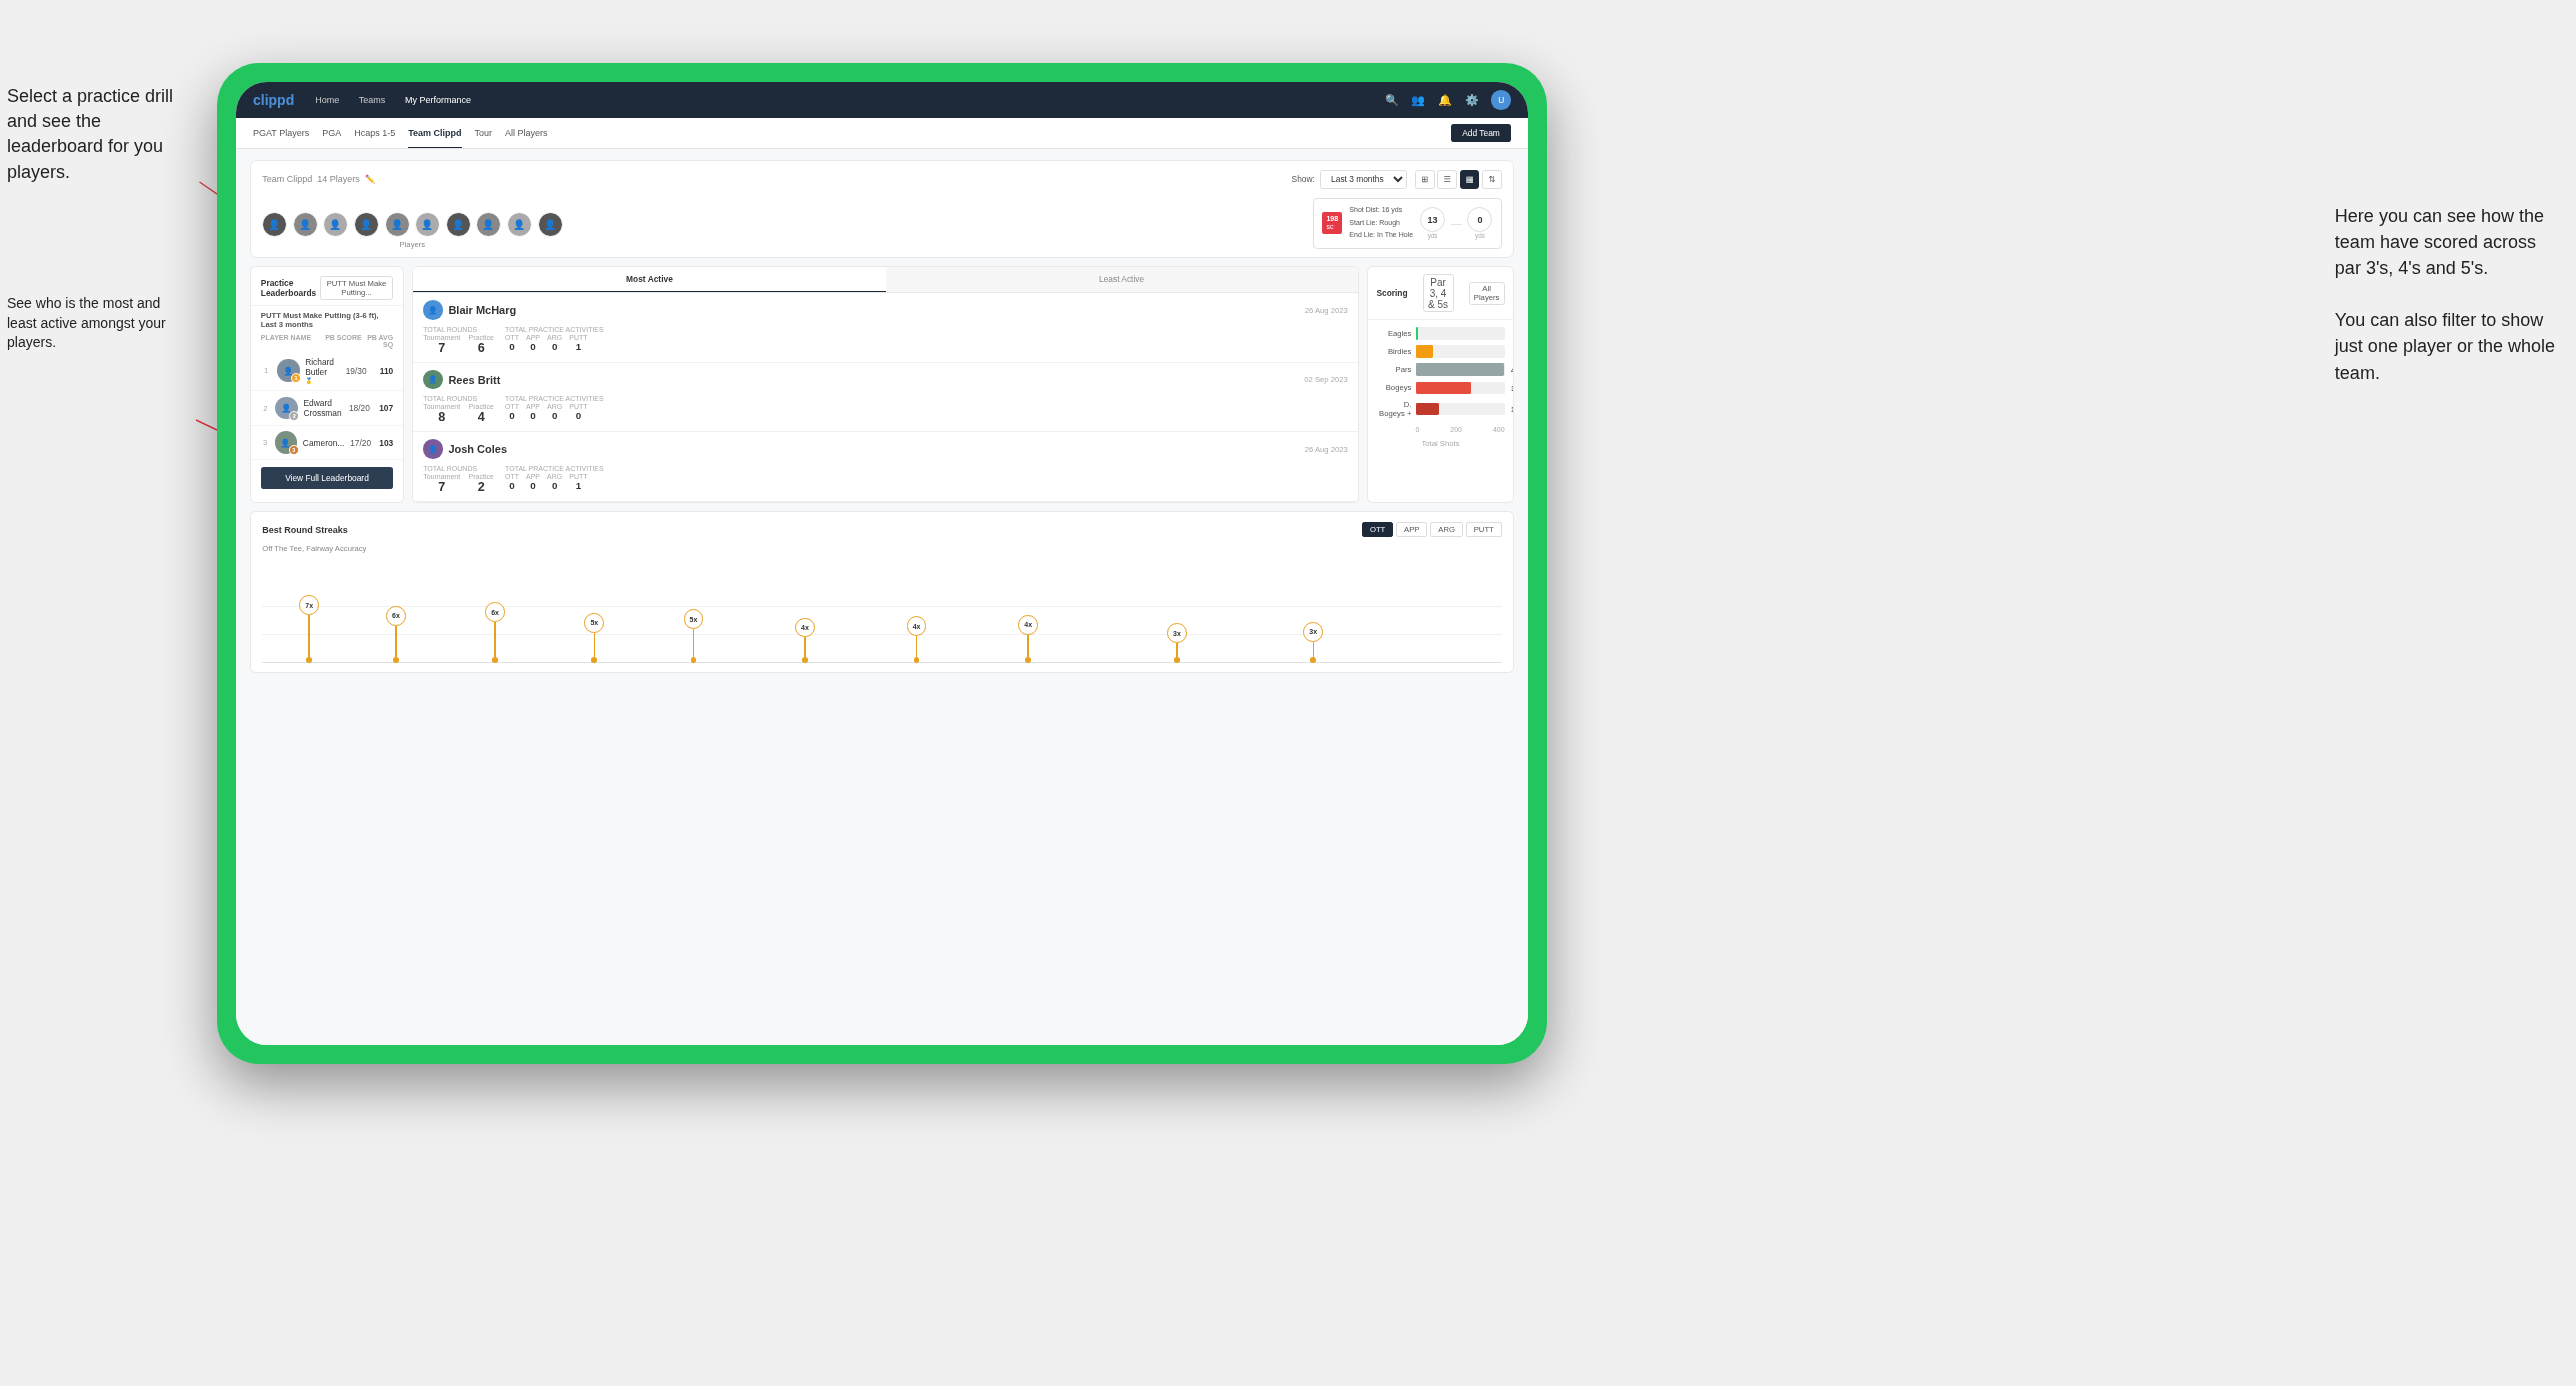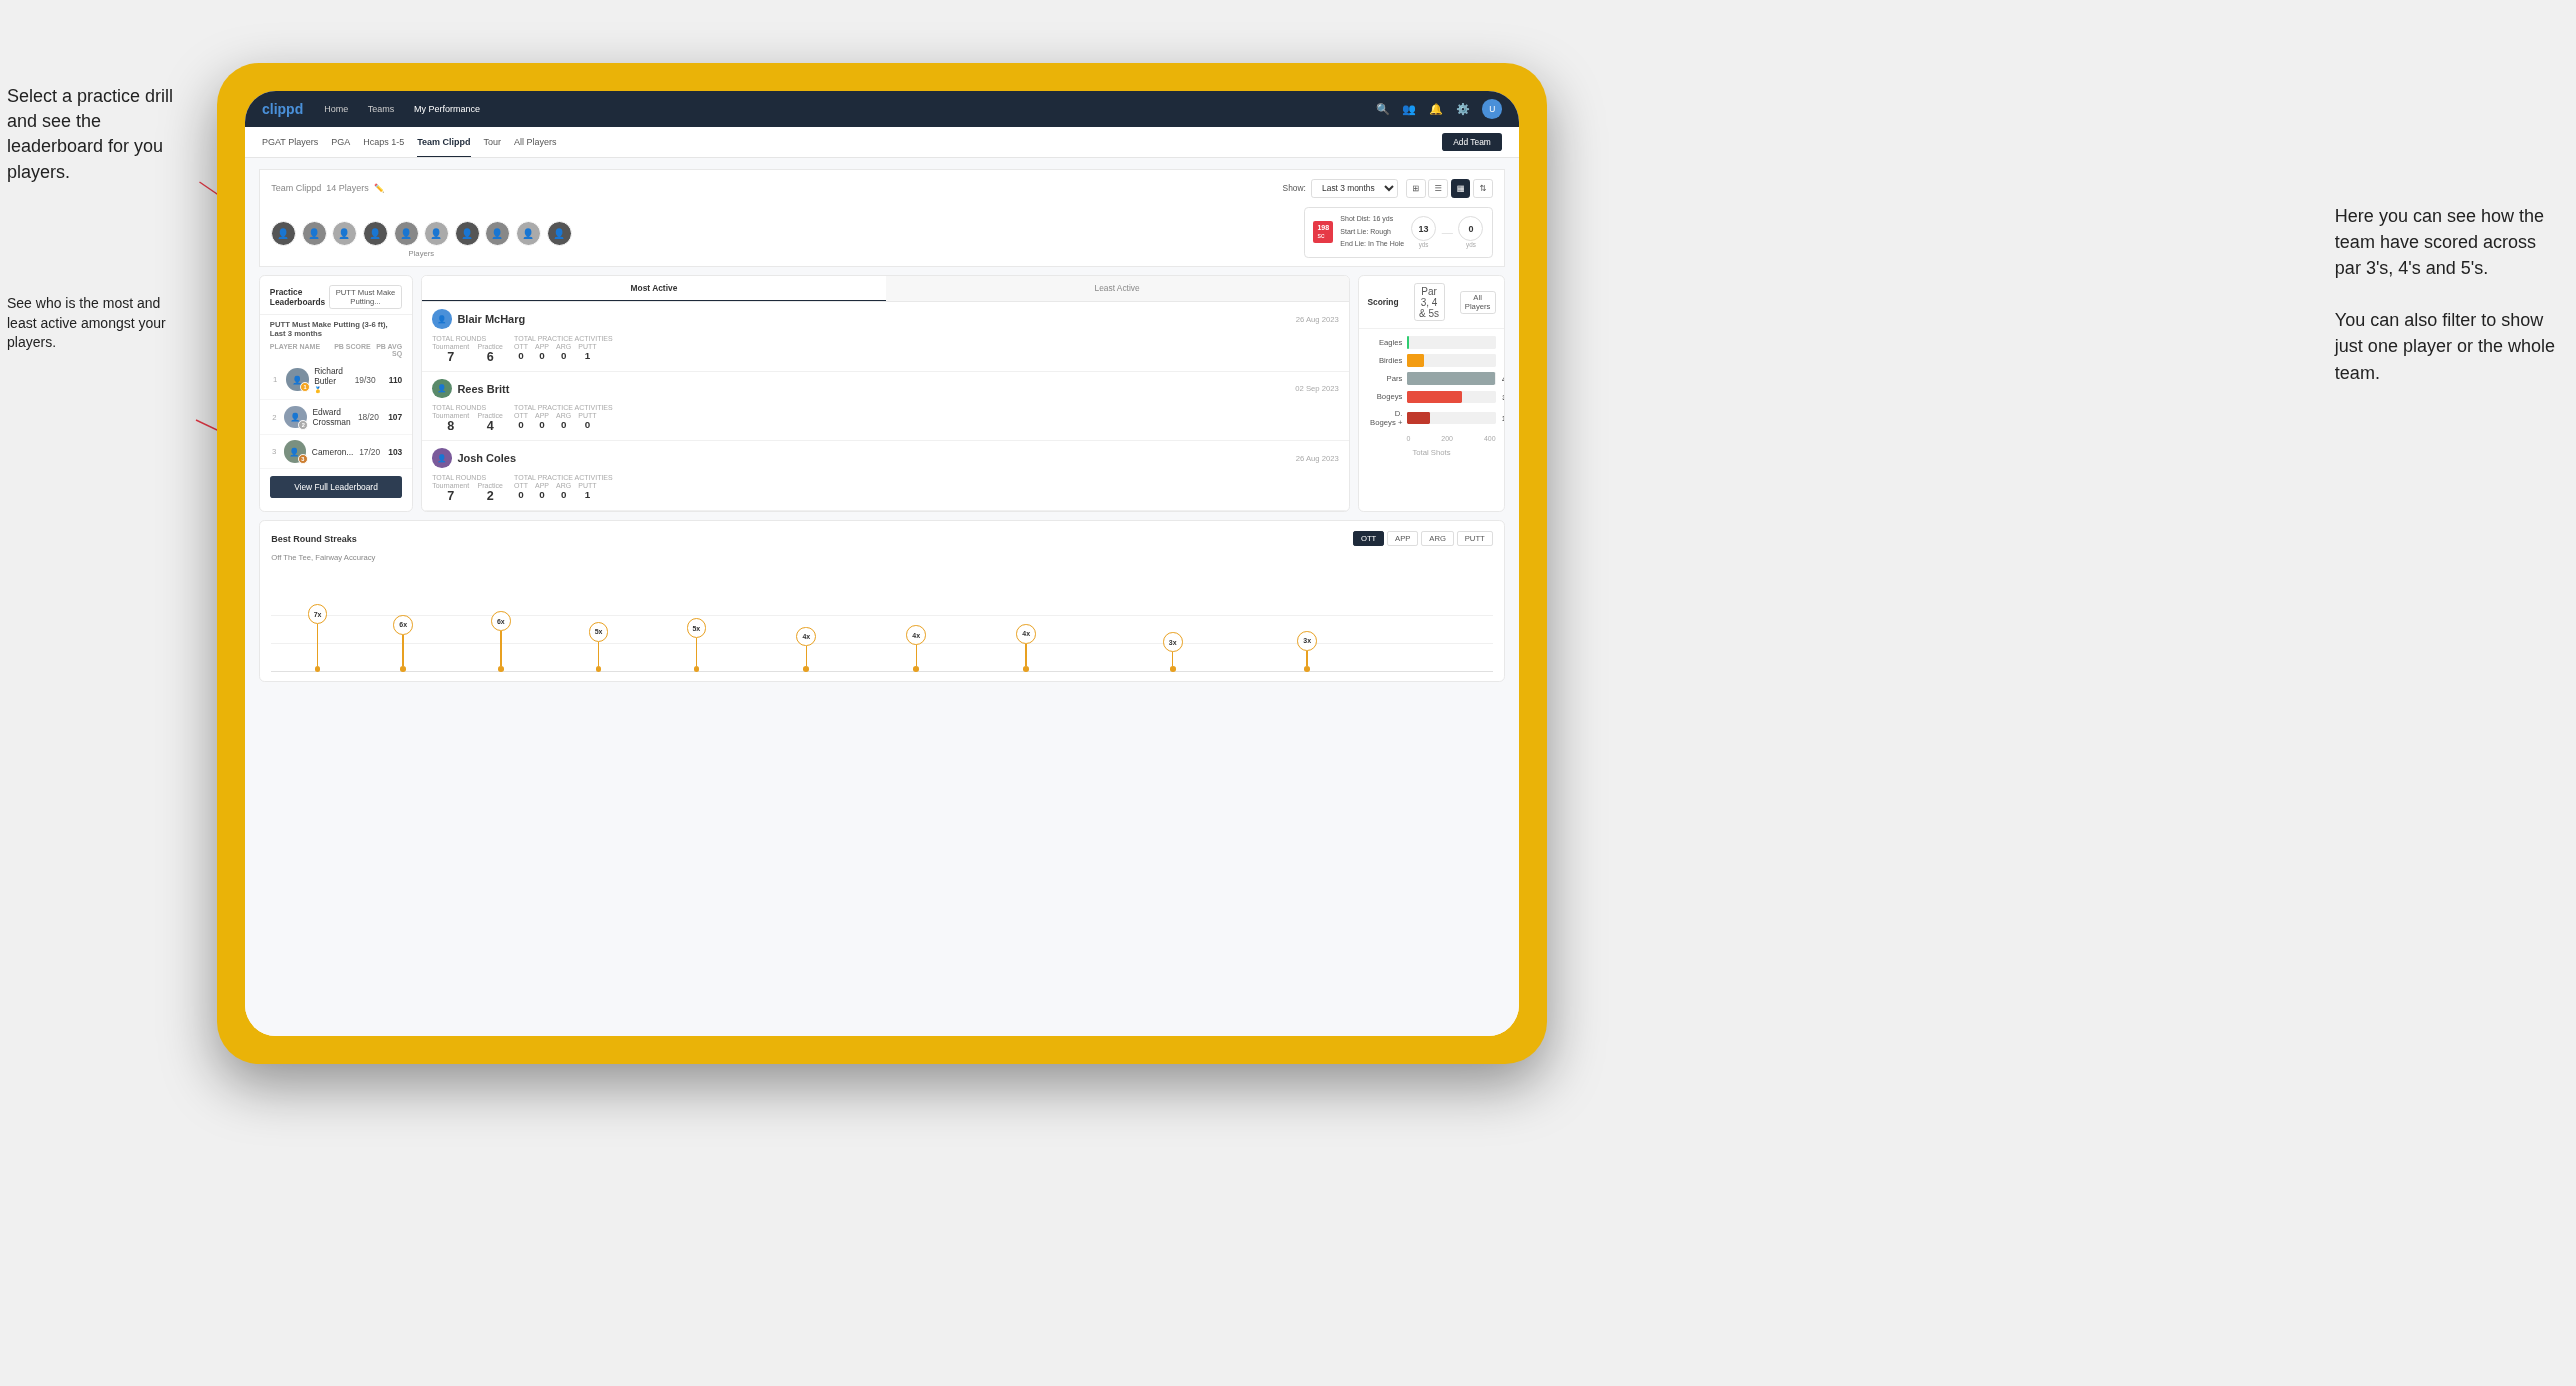--- a/index.html
+++ b/index.html
@@ -22,24 +22,24 @@
       max-width: 196px;
     }
 
     
     .tablet-frame {
       position: absolute;
       left: 217px;
       top: 63px;
       width: 1330px;
       height: 1001px;
-      background: #eab308;
+      background: #22c55e;
       border-radius: 42px;
       box-shadow: 0 21px 56px rgba(0,0,0,0.4);
-      padding: 28px;
+      padding: 19px;
     }
     .tablet-screen {
       width: 100%;
       height: 100%;
       background: #fff;
       border-radius: 31px;
       overflow: hidden;
       display: flex;
       flex-direction: column;
     }
@@ -132,21 +132,21 @@
     .main-content {
       flex: 1;
       overflow-y: auto;
       background: #f7f8fa;
       padding: 11.2px 14px;
     }
 
     
     .team-header {
       background: #fff;
-      border-radius: 0;
+      border-radius: 7px;
       padding: 8.4px 11.2px;
       margin-bottom: 8.4px;
       border: 0.7px solid #e8e8e8;
     }
     .team-header-top {
       display: flex;
       align-items: center;
       justify-content: space-between;
       margin-bottom: 8.4px;
     }

